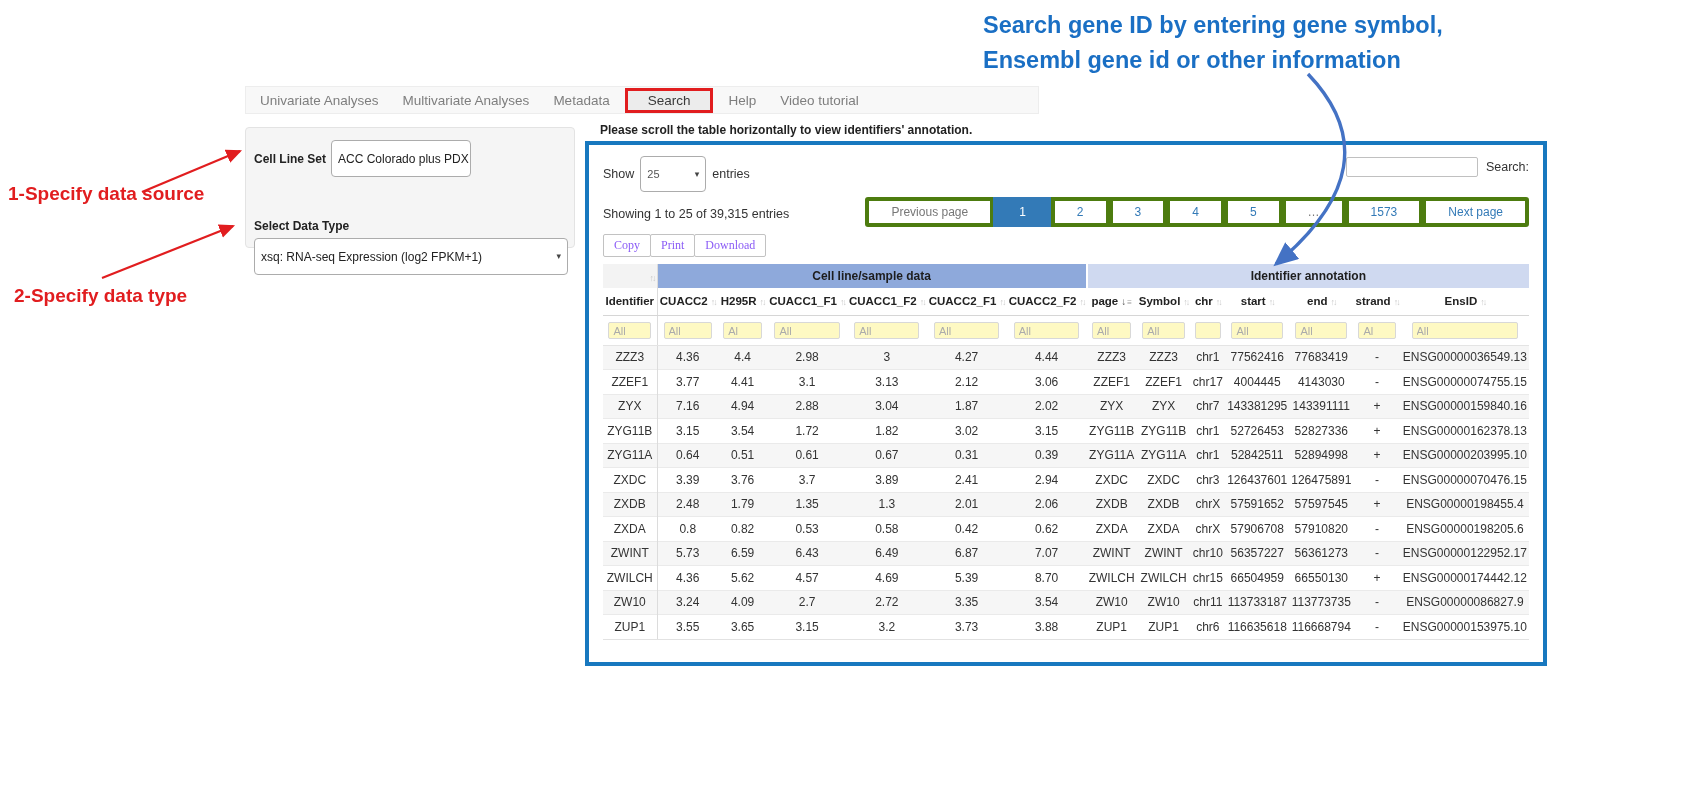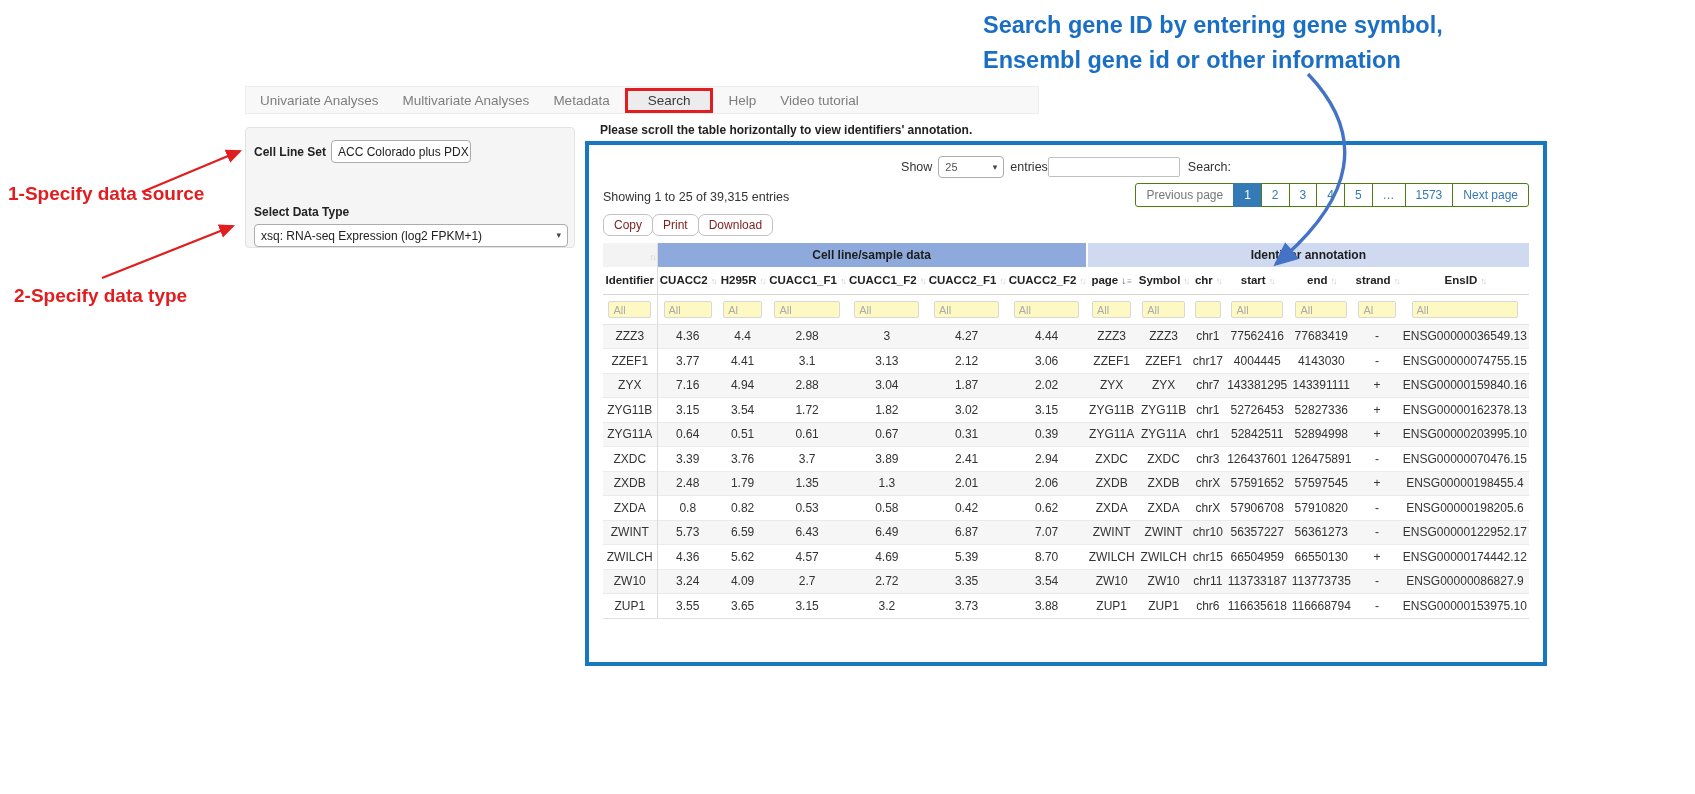--- a/index.html
+++ b/index.html
@@ -22,49 +22,49 @@
   .nav-item{padding:0 12px;font-size:13.5px;color:#7e7e7e;cursor:pointer;white-space:nowrap}
   .nav-item.nav-active{color:#3a3a3a;background:#ececec;border:3px solid var(--red,#e8131a);
     padding:2px 20px;margin:0 3px}
 
   
   .side-panel{position:absolute;left:245px;top:127px;width:330px;height:121px;background:#f5f5f5;
     border:1px solid #e3e3e3;border-radius:4px;box-sizing:border-box;padding:12px 8px 10px 8px}
   .row-inline{display:flex;align-items:center;gap:5px}
   .panel-label{font-size:12px;font-weight:bold;color:#222;white-space:nowrap}
   .select-box{display:inline-flex;align-items:center;justify-content:space-between;background:#fff;
-    border:1px solid #acacac;border-radius:4px;font-size:12px;color:#222;padding:2px 6px;height:17px;
+    border:1px solid #acacac;border-radius:4px;font-size:12px;color:#222;padding:9px 6px;height:17px;
     cursor:pointer;white-space:nowrap;overflow:hidden}
   #cell-line-select{width:126px}
   .dtype-label{margin-top:42px}
   #dtype-select{margin-top:5px;width:300px;display:flex}
   .caret{font-size:9px;color:#444;margin-left:6px;line-height:1}
 
   
   .scroll-note{position:absolute;left:600px;top:123px;font-size:12px;font-weight:bold;color:#222}
   .dt-box{position:absolute;left:585px;top:141px;width:962px;height:525px;
     border:4px solid var(--box-border,#1878bf);box-sizing:border-box;background:#fff;padding:11px 14px 0 14px}
-  .topline{display:flex;justify-content:center;align-items:flex-start}
+  .topline{display:flex;justify-content:space-between;align-items:flex-start}
   .show-group{display:flex;align-items:center;gap:6px;font-size:12.5px;color:#333}
   #show-select{width:52px;height:16px;font-size:11px;color:#555}
   .search-group{display:flex;align-items:center;gap:8px;font-size:12.5px;color:#333;margin-top:1px}
   .search-input{width:132px;height:20px;border:1px solid #c0c0c0;border-radius:2px;outline:none;
     font-family:inherit;font-size:12px;padding:0 4px;box-sizing:border-box}
   .line2{display:flex;justify-content:space-between;align-items:center;margin-top:5px}
   .showing-text{font-size:12.5px;color:#333;margin-top:3px}
   .pagination{display:flex;font-size:12px;user-select:none}
-  .page-btn{border:1px solid #4d7c0f;padding:4px 10px;margin-left:-1px;color:#337ab7;background:#fff;
+  .page-btn{border:4px solid #4d7c0f;padding:4px 22px;margin-left:-1px;color:#337ab7;background:#fff;
     cursor:pointer;white-space:nowrap}
   .page-btn.prev{color:#777;border-radius:3px 0 0 3px}
   .page-btn.next{border-radius:0 3px 3px 0}
   .page-btn.active{background:var(--active-page,#337ab7);border-color:var(--active-page,#337ab7);color:#fff}
   .page-btn.ellipsis{color:#777;cursor:default}
   .export-row{margin-top:7px;display:flex}
-  .dt-btn{border:1px solid #c2c2c2;background:#fff;border-radius:7px;font-size:12px;color:#7f1d1d;
-    padding:3px 10px;margin-right:-1px;cursor:pointer;font-family:Liberation Sans, sans-serif}
+  .dt-btn{border:1px solid #c2c2c2;background:#fff;border-radius:2px;font-size:12px;color:#8b5cf6;
+    padding:3px 10px;margin-right:-1px;cursor:pointer;font-family:Liberation Serif, serif}
 
   table.dt{border-collapse:collapse;table-layout:fixed;margin-top:7px}
   table.dt th,table.dt td{padding:0 2px;box-sizing:border-box}
   .group-row th{height:24px}
   .group-corner{background:#f3f3f3;text-align:right;padding-right:5px;border-right:1px solid #dcdcdc}
   .group-a{background:var(--group-dark,#8ea9db);font-size:12px;font-weight:bold;color:#1d1d1d;text-align:center}
   .group-b{background:var(--group-light,#cfd9f0);font-size:12px;font-weight:bold;color:#1d1d1d;
     text-align:center;border-left:2px solid #fff}
   .head-row th{font-size:11.5px;font-weight:bold;color:#222;height:27px;text-align:center;
     border-bottom:1px solid #d6d6d6;white-space:nowrap;overflow:hidden}

